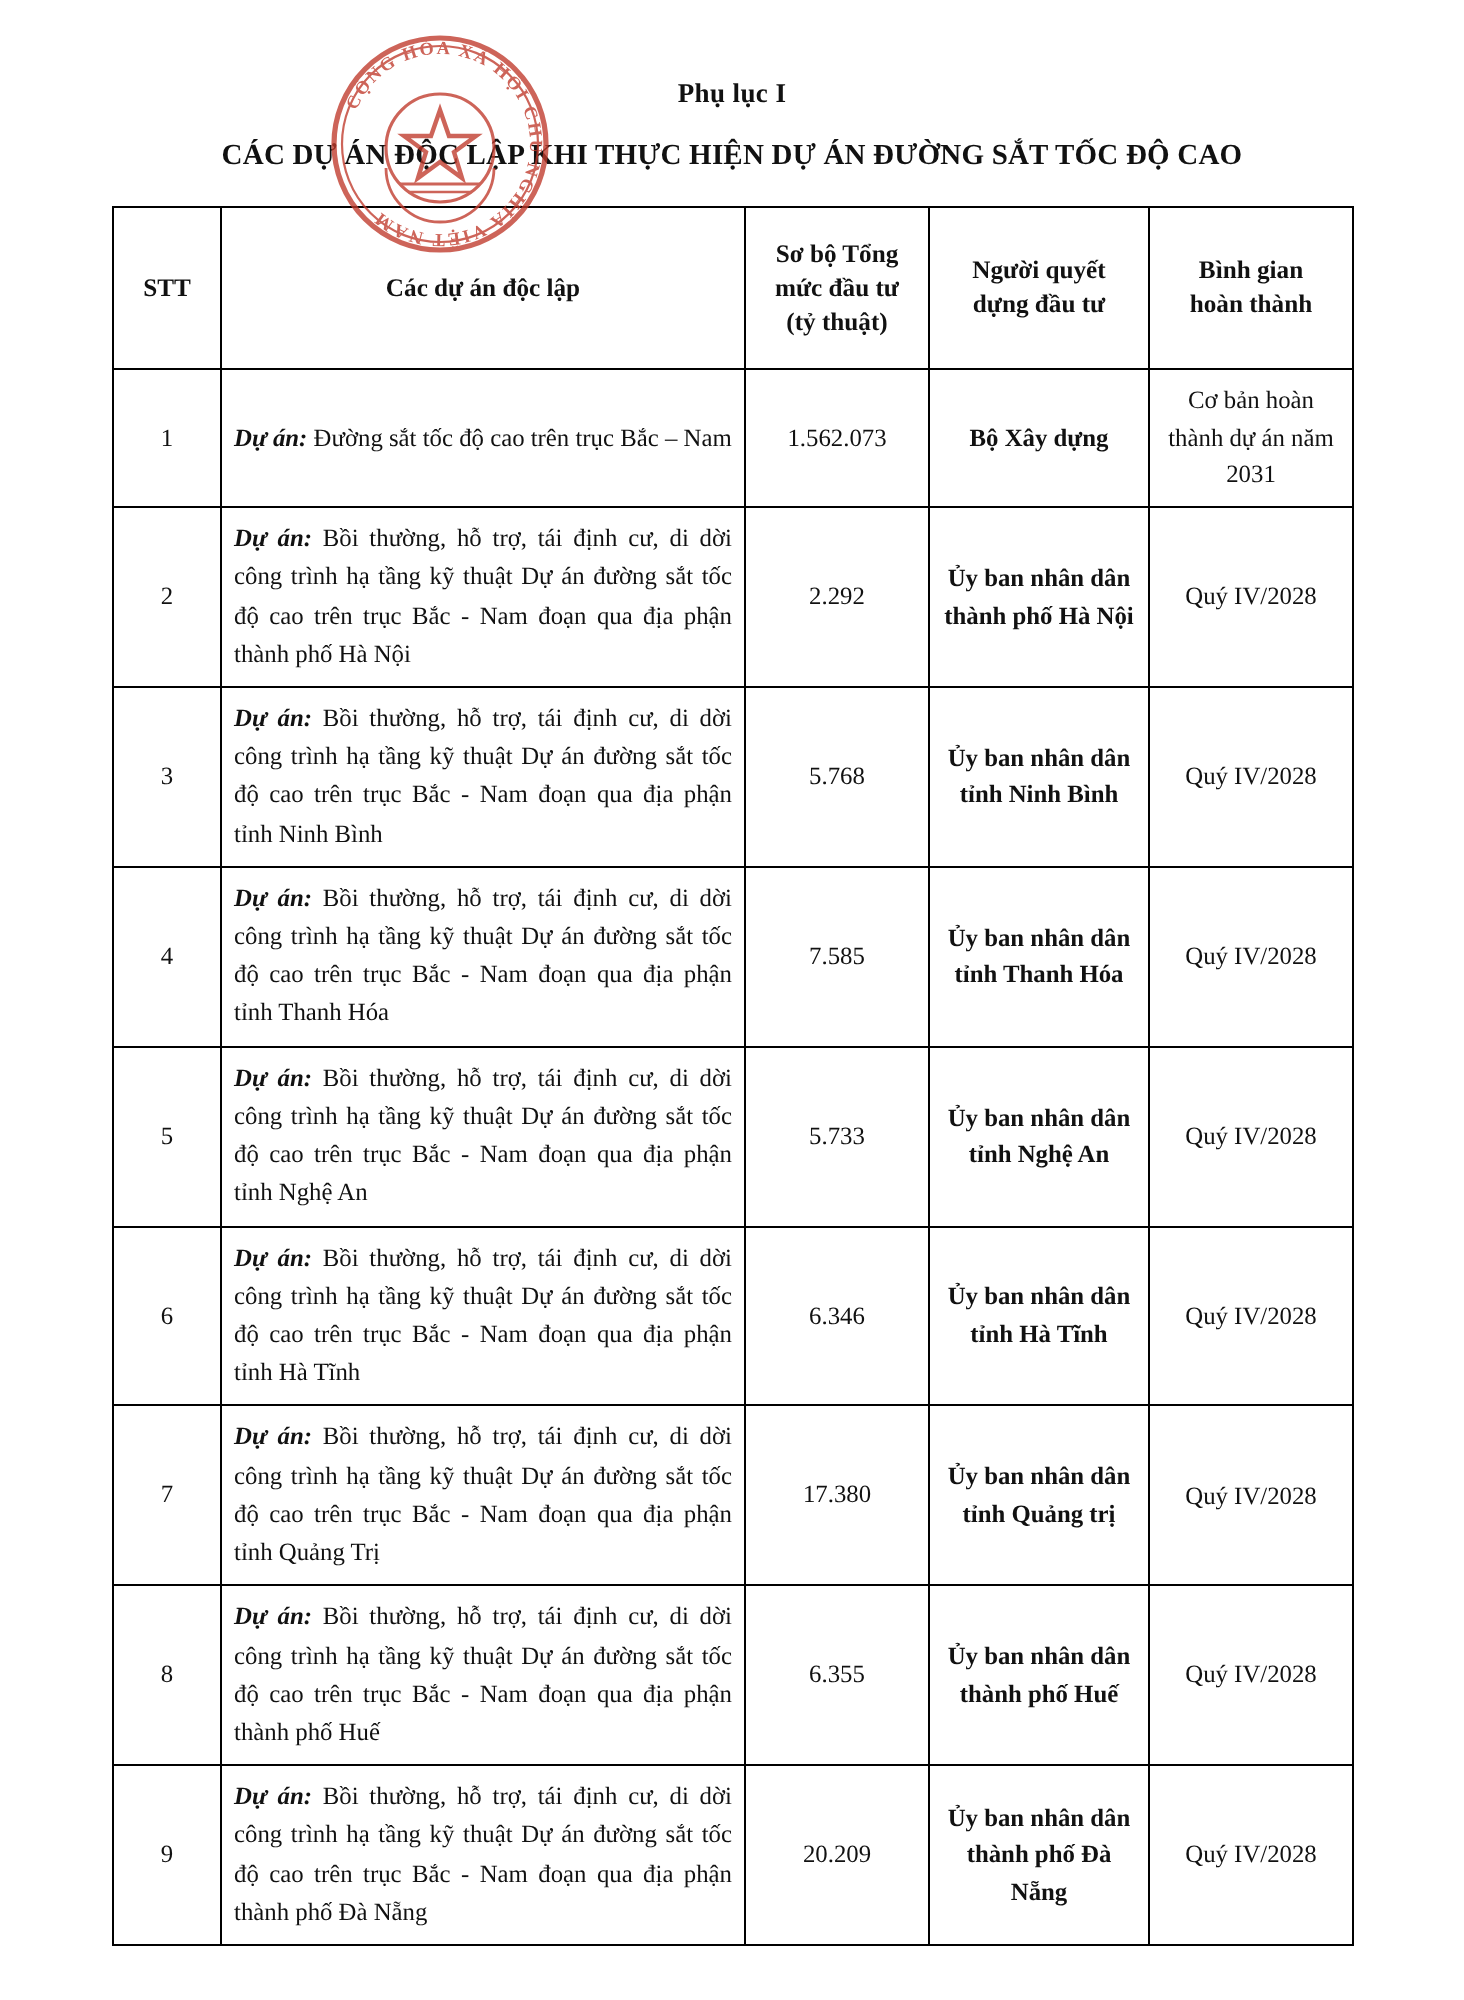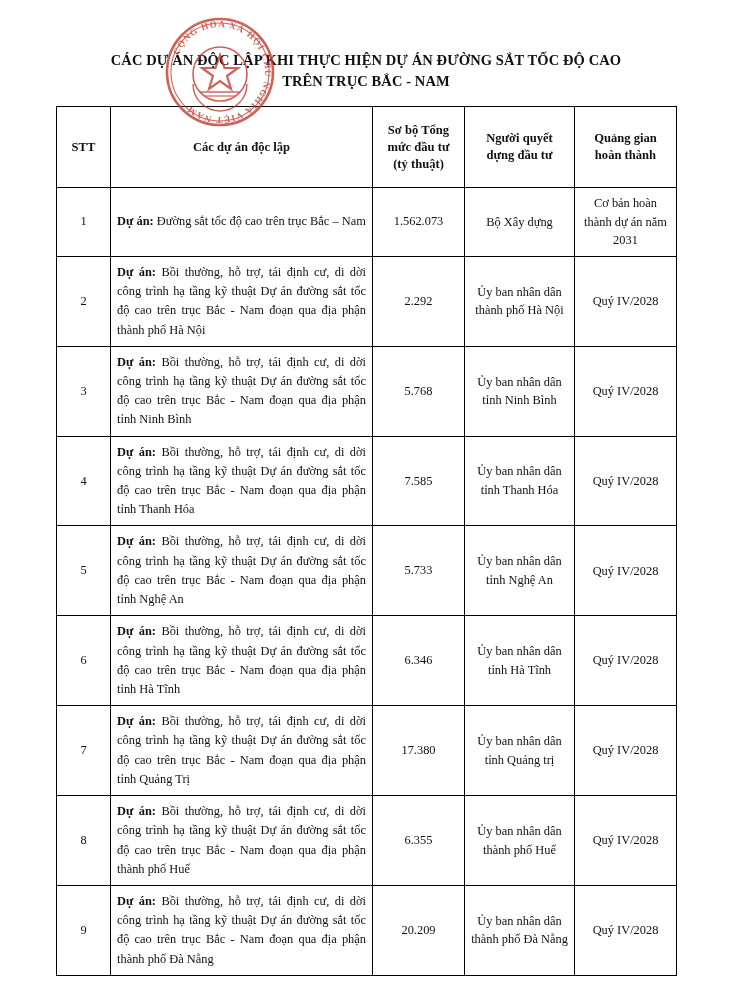--- a/index.html
+++ b/index.html
@@ -100,30 +100,32 @@
   }
   td.name {
     text-align: justify;
     text-align-last: left;
     font-size: 12.4px;
     line-height: 1.55;
     hyphens: none;
   }
   td.name .lead {
     font-weight: bold;
+    font-style: italic;
   }
   td.cost {
     text-align: center;
     font-size: 12.4px;
     margin-top: 46px;
   }
   td.dec {
     text-align: center;
     font-size: 12.4px;
     line-height: 1.5;
+    font-weight: bold;
   }
   td.time {
     text-align: center;
     font-size: 12.4px;
     line-height: 1.5;
   }
 </style>
 </head>
 <body>
 
@@ -146,23 +148,23 @@
           <circle cx="0" cy="0" r="27" fill="none" stroke="#c0392b" stroke-width="1.6"></circle>
           <path d="M -27,10 A 27,27 0 0,0 27,10" fill="none" stroke="#c0392b" stroke-width="1.4"></path>
           <path d="M -20,18 L 20,18" stroke="#c0392b" stroke-width="1.4"></path>
           <path d="M -16,22 L 16,22" stroke="#c0392b" stroke-width="1.2"></path>
         </g>
       </g>
     </svg>
   </div>
 
   <div class="header">
+    <div class="appendix">Phụ lục I</div>
     <div class="title">
       <div>CÁC DỰ ÁN ĐỘC LẬP KHI THỰC HIỆN DỰ ÁN ĐƯỜNG SẮT TỐC ĐỘ CAO</div>
-      <div>TRÊN TRỤC BẮC - NAM</div>
     </div>
   </div>
 
   <div class="table-wrap">
     <table class="doc-table">
       <colgroup>
         <col class="c-stt">
           <col class="c-name">
           <col class="c-cost">
           <col class="c-dec">
@@ -175,21 +177,21 @@
           <th>
             <div>Sơ bộ Tổng</div>
             <div>mức đầu tư</div>
             <div>(tỷ thuật)</div>
           </th>
           <th>
             <div>Người quyết</div>
             <div>dựng đầu tư</div>
           </th>
           <th>
-            <div>Quảng gian</div>
+            <div>Bình gian</div>
             <div>hoàn thành</div>
           </th>
         </tr>
       </thead>
       <tbody>
           <tr>
             <td class="stt">1</td>
             <td class="name"><span class="lead">Dự án:</span><span> Đường sắt tốc độ cao trên trục Bắc – Nam</span></td>
             <td class="cost">1.562.073</td>
             <td class="dec">Bộ Xây dựng</td>

